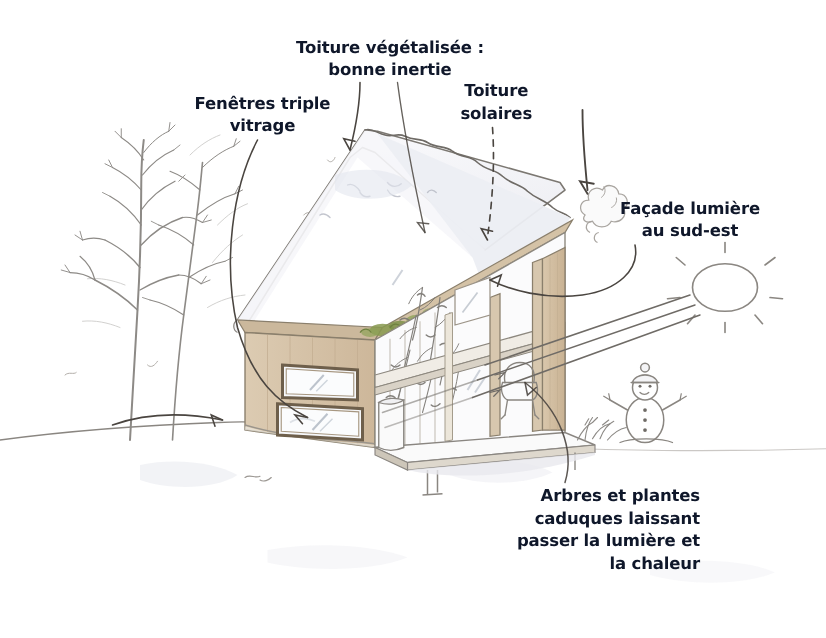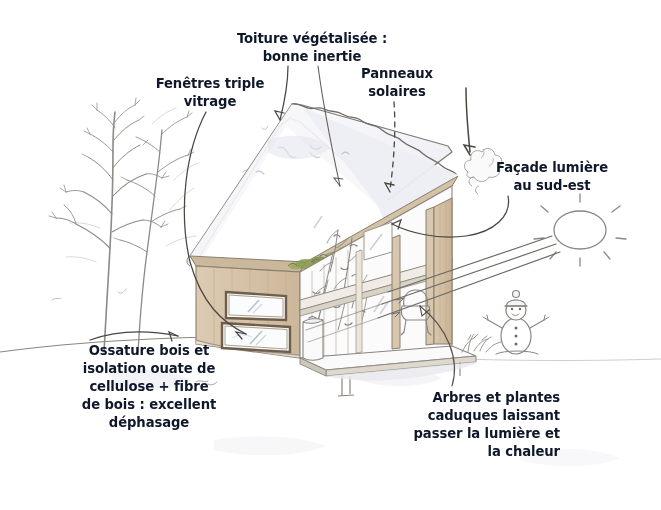--- a/index.html
+++ b/index.html
@@ -404,33 +404,28 @@
 
       <path d="M452,386 C460,360 448,328 420,306" stroke-width="1.2" opacity="0.9"></path>
       <path d="M420,306 l2,10 l7,-6" stroke-width="1.2" opacity="0.9"></path>
     </g>
   </svg>
 
   <div class="callout" id="c-toiture">Toiture végétalisée :
 bonne inertie</div>
 
 
-  <div class="callout" id="c-panneaux">Panneaux
+  <div class="callout" id="c-panneaux">Toiture
 solaires</div>
 
   <div class="callout" id="c-fenetres">Fenêtres triple
 vitrage</div>
 
   <div class="callout" id="c-facade">Façade lumière
 au sud-est</div>
 
-  <div class="callout" id="c-ossature">Ossature bois et
-isolation ouate de
-cellulose + fibre
-de bois : excellent
-déphasage</div>
 
   <div class="callout" id="c-arbres">Arbres et plantes
 caduques laissant
 passer la lumière et
 la chaleur</div>
 
 </div>
 
 </body></html>

